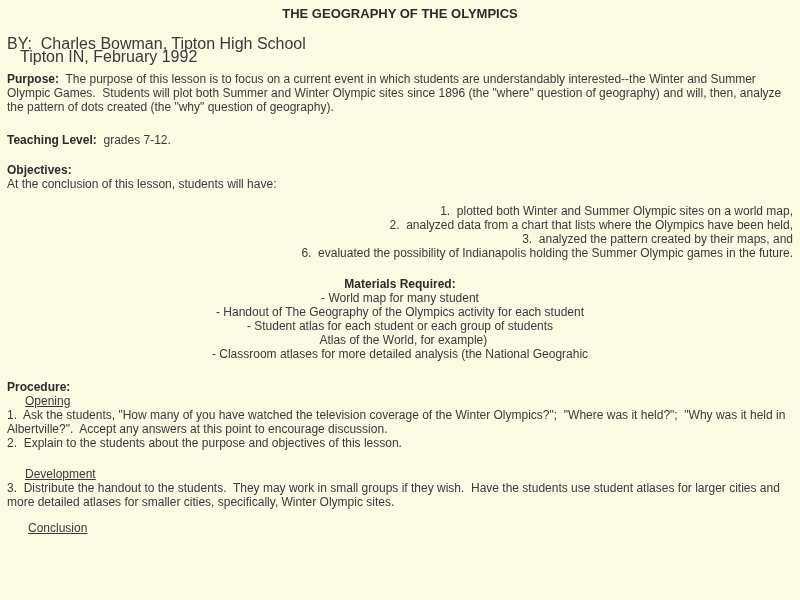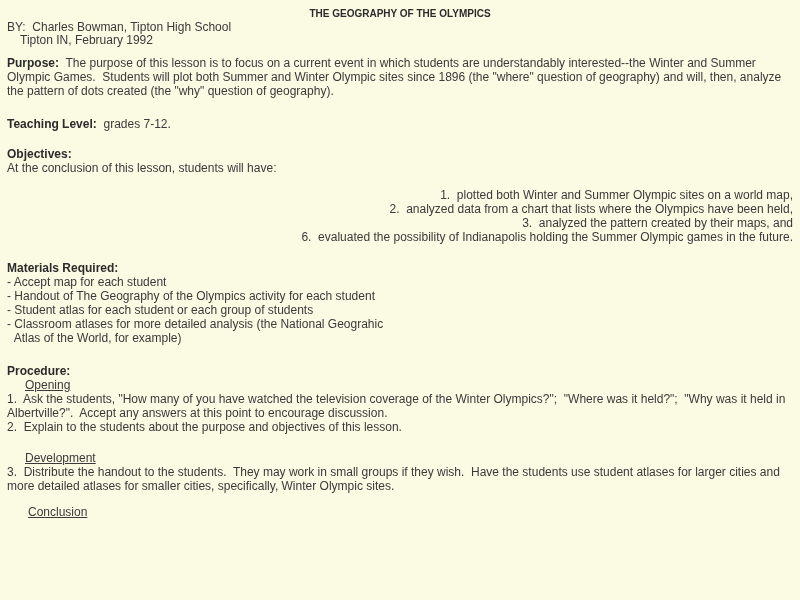--- a/index.html
+++ b/index.html
@@ -17,34 +17,34 @@
     color: var(--fg);
     font-family: "Liberation Sans", "DejaVu Sans", sans-serif;
     font-size: 12px;
     line-height: 14px;
   }
   .page { padding: 7px 7px 0 7px; width: 800px; }
   .pre { white-space: pre-wrap; }
   .title {
     margin: 0;
     text-align: center;
-    font-size: 10px;
+    font-size: 13px;
     line-height: 14px;
     font-weight: bold;
     color: var(--heading);
   }
-  .byline { font-size: 12px; line-height: 13px; }
+  .byline { margin-top: 16px; font-size: 16px; line-height: 13px; }
   .byline-line2 { margin-left: 13px; }
   b, .bold { font-weight: bold; color: var(--heading); }
   .para-purpose   { margin: 9px 0 0 0; }
   .para-teaching  { margin: 19px 0 16px 0; }
   .para-themes    { margin: 13px 0 0 0; }
   .para-objectives{ margin: 13px 0 0 0; }
   .objective-list { margin: 13px 0 0 16px; text-align: right; }
-  .para-materials { margin: 17px 0 0 0; }
+  .para-materials { margin: 17px 0 0 0; text-align: center; }
   .para-procedure { margin: 19px 0 0 0; }
   .sub-heading {
     margin-left: 18px;
     text-decoration: underline;
   }
   .development-block { margin-top: 17px; }
   .conclusion-block  { margin-top: 12px; }
   .conclusion-block .sub-heading { margin-left: 21px; }
   p, div { margin: 0; }
 </style>
@@ -72,25 +72,25 @@
 
   <div class="objective-list">
     <div class="pre">1.  plotted both Winter and Summer Olympic sites on a world map,</div>
     <div class="pre">2.  analyzed data from a chart that lists where the Olympics have been held,</div>
     <div class="pre">3.  analyzed the pattern created by their maps, and</div>
     <div class="pre">6.  evaluated the possibility of Indianapolis holding the Summer Olympic games in the future.</div>
   </div>
 
   <div class="para-materials">
     <div class="bold">Materials Required:</div>
-    <div class="pre">- Accept map for each student</div>
+    <div class="pre">- World map for many student</div>
     <div class="pre">- Handout of The Geography of the Olympics activity for each student</div>
     <div class="pre">- Student atlas for each student or each group of students</div>
+    <div class="pre">  Atlas of the World, for example)</div>
     <div class="pre">- Classroom atlases for more detailed analysis (the National Geograhic</div>
-    <div class="pre">  Atlas of the World, for example)</div>
   </div>
 
   <div class="para-procedure">
     <div class="bold">Procedure:</div>
 
     <div>
       <div class="sub-heading">Opening</div>
       <div class="pre">1.  Ask the students, "How many of you have watched the television coverage of the Winter Olympics?";  "Where was it held?";  "Why was it held in Albertville?".  Accept any answers at this point to encourage discussion.</div>
       <div class="pre">2.  Explain to the students about the purpose and objectives of this lesson.</div>
     </div>

